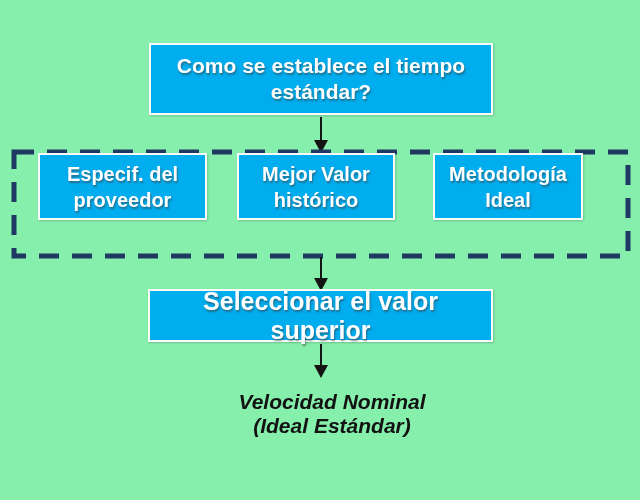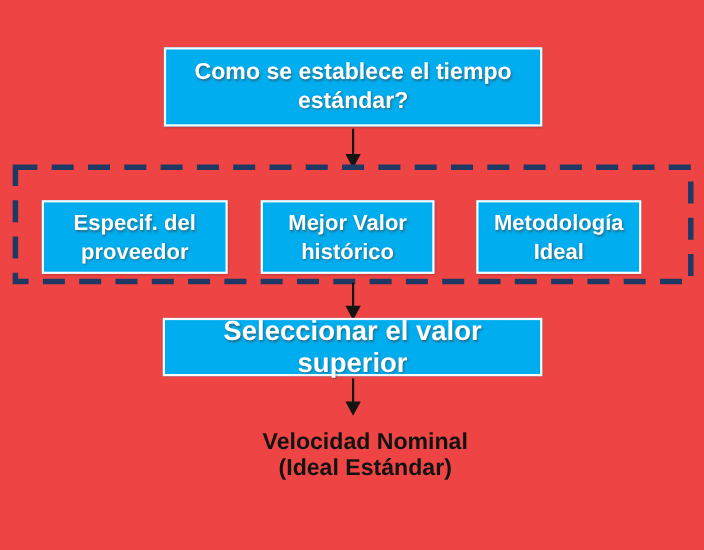--- a/index.html
+++ b/index.html
@@ -1,39 +1,39 @@
 <!DOCTYPE html>
 <html><head>
 <meta charset="utf-8">
 <style>
   html, body { margin: 0; padding: 0; }
   .canvas {
     position: relative;
     width: 640px;
     height: 500px;
-    background: #ef4444;
+    background: #86efac;
     font-family: "Liberation Sans", sans-serif;
     overflow: hidden;
   }
   .box {
     position: absolute;
     box-sizing: border-box;
     background: #00ADEF;
     border: 2px solid #FBFBFB;
     box-shadow: 1px 1px 2px rgba(0,0,0,0.18);
     display: flex;
     align-items: center;
     justify-content: center;
     text-align: center;
     color: #FFFFFF;
     font-weight: bold;
     text-shadow: 1px 1.5px 2px rgba(60,60,60,0.55);
   }
   .title-box  { left: 149px; top: 43px;  width: 344px; height: 72px; font-size: 21px; line-height: 26px; }
-  .option-box { top: 182px; height: 67px; font-size: 20px; line-height: 26px; }
+  .option-box { top: 153px; height: 67px; font-size: 20px; line-height: 26px; }
   .option-1   { left: 38px;  width: 169px; }
   .option-2   { left: 237px; width: 158px; }
   .option-3   { left: 433px; width: 150px; }
   .select-box { left: 148px; top: 289px; width: 345px; height: 53px; font-size: 25px; }
   .dashed-outline { position: absolute; left: 10px; top: 148px; }
   .arrow { position: absolute; width: 14px; }
   .arrow .stem {
     position: absolute; left: 6px; top: 0;
     width: 2px; background: #141414;
   }
@@ -54,20 +54,21 @@
   .arrow-3 .stem { height: 22px; }
   .arrow-3 .head { top: 21px; }
   .result {
     position: absolute;
     left: 182px; top: 390px; width: 300px;
     text-align: center;
     font-size: 21px;
     line-height: 24px;
     font-weight: bold;
     color: #121212;
+    font-style: italic;
   }
 </style>
 </head>
 <body>
 
 <div class="canvas">
 
   <div class="box title-box">
     <span>Como se establece el tiempo estándar?</span>
   </div>

